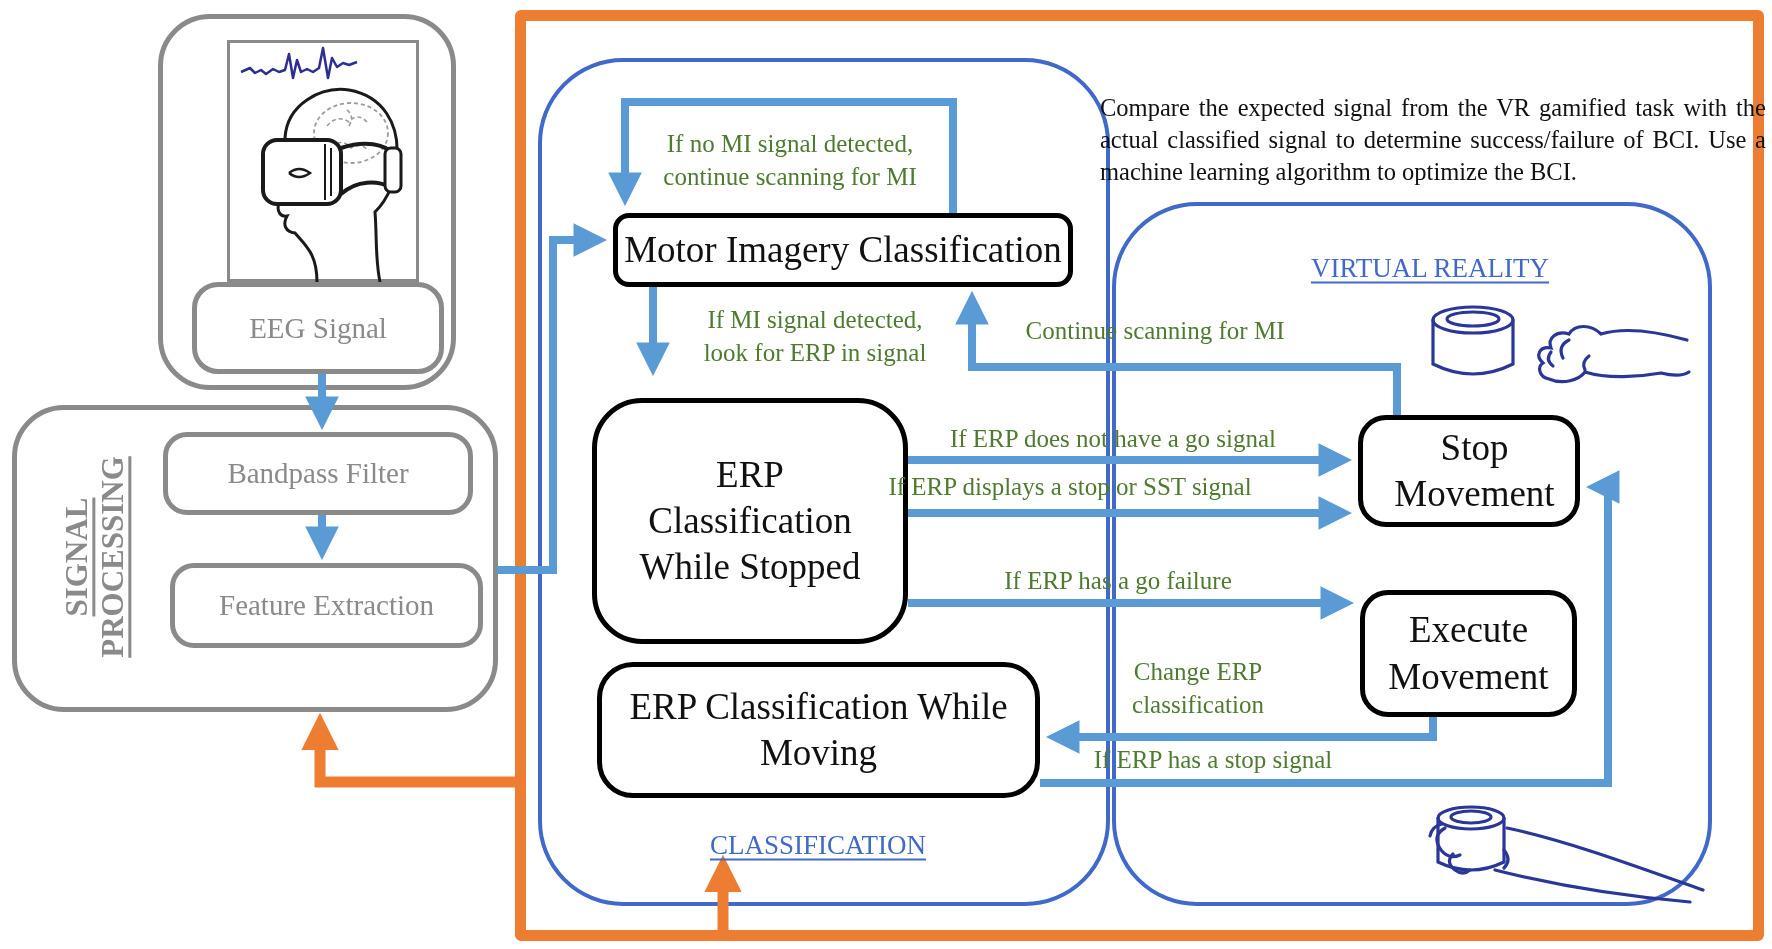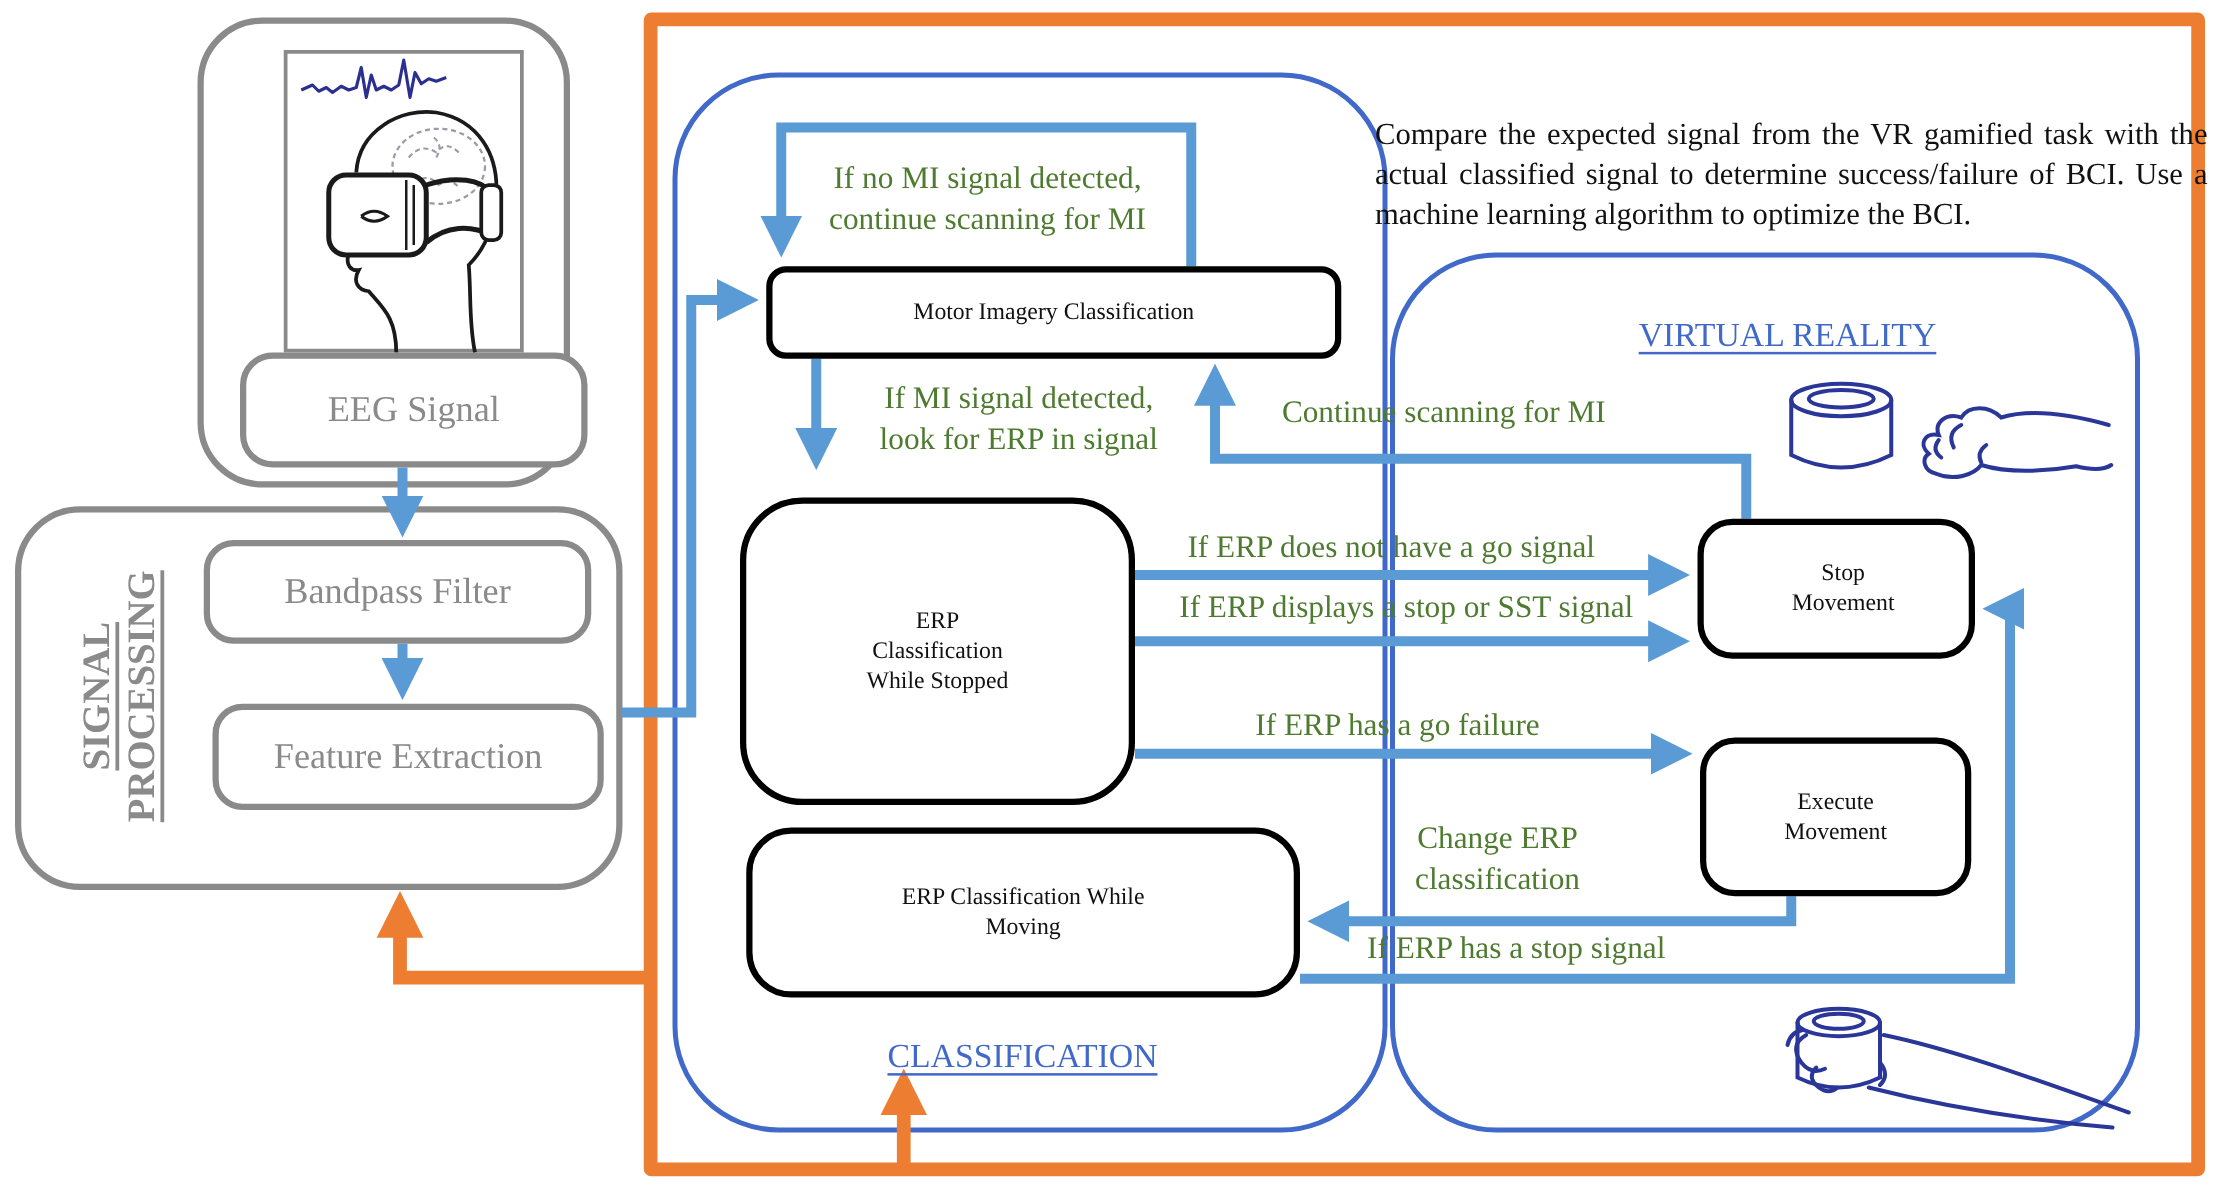--- a/index.html
+++ b/index.html
@@ -7,21 +7,21 @@
     --c-green:#4e7b30; --c-gray:#828282; --c-navy:#2b3798; --c-black:#000000;
   }
   html,body{margin:0;padding:0;background:#fff;}
   #stage{position:relative;width:1772px;height:949px;background:#ffffff;overflow:hidden;
          font-family:"Liberation Serif", serif;}
   .abs{position:absolute;box-sizing:border-box;}
   .outline{background:transparent;}
   .bigbox{border:4px solid var(--c-blue);border-radius:85px;background:transparent;}
   .graybox{border:5px solid #8a8a8a;background:transparent;}
   .nodebox{border:5px solid #000;background:#fff;display:flex;align-items:center;justify-content:center;
-           text-align:center;white-space:pre-line;font-size:19px;color:#111;line-height:1.25;z-index:30;}
+           text-align:center;white-space:pre-line;font-size:37px;color:#111;line-height:1.25;z-index:30;}
   .graynode{border:5px solid #8a8a8a;background:#fff;display:flex;align-items:center;justify-content:center;
            text-align:center;font-size:29px;color:#8a8a8a;z-index:30;}
   .title{font-size:30px;text-decoration:underline;text-underline-offset:5px;white-space:nowrap;z-index:40;}
   .green{color:var(--c-green);font-size:25px;line-height:1.3;text-align:center;white-space:pre-line;z-index:40;}
   .center{transform:translate(-50%,-50%);}
   svg{display:block;}
   #connector-layer{position:absolute;left:0;top:0;z-index:20;}
   .desc{font-size:24.5px;color:#111;text-align:justify;text-align-last:left;line-height:1.3;z-index:40;}
 </style>
 </head>
@@ -88,21 +88,21 @@
 
     <g transform="translate(1395,790)" style="fill:none;stroke:var(--c-navy);stroke-width:3.2;stroke-linecap:round;">
       <ellipse cx="76" cy="28" rx="33" ry="11"></ellipse>
       <ellipse cx="76" cy="27" rx="20" ry="6"></ellipse>
       <path d="M43,28 L43,72 Q76,88 109,72 L109,28"></path>
       <path d="M50,38 q-14,8 -4,22 q8,10 19,5 M58,64 q-8,8 2,16 q8,6 15,0 M47,34 q-10,2 -12,12"></path>
       <path d="M112,38 C170,50 240,76 308,100 M100,80 C155,94 225,106 295,112 M109,60 q8,10 0,18"></path>
     </g>
   </svg>
 
-  <div class="abs graynode" style="left:192px;top:282px;width:278px;height:92px;border-radius:26px;">
+  <div class="abs graynode" style="left:192px;top:282px;width:252px;height:92px;border-radius:26px;">
     <span>EEG Signal</span>
     </div>
   <div class="abs graynode" style="left:163px;top:432px;width:310px;height:83px;border-radius:24px;">
     <span>Bandpass Filter</span>
     </div>
   <div class="abs graynode" style="left:170px;top:563px;width:313px;height:85px;border-radius:24px;">
     <span>Feature Extraction</span>
     </div>
   <div class="abs nodebox" style="left:613px;top:213px;width:460px;height:74px;border-radius:16px;">
     <span>Motor Imagery Classification</span></div>
@@ -127,19 +127,19 @@
 PROCESSING</div>
 
   <div class="abs desc" style="left:1100px;top:92px;width:666px;">Compare the expected signal from the VR gamified task with the actual classified signal to determine success/failure of BCI. Use a machine learning algorithm to optimize the BCI.</div>
 
   <div class="abs green center" style="left:790px;top:148px;margin-top:12px;">If no MI signal detected,
 continue scanning for MI</div>
   <div class="abs green center" style="left:815px;top:336px;">If MI signal detected,
 look for ERP in signal</div>
   <div class="abs green center" style="left:1155px;top:331px;white-space:nowrap;">Continue scanning for MI</div>
   <div class="abs green center" style="left:1113px;top:439px;white-space:nowrap;">If ERP does not have a go signal</div>
-  <div class="abs green center" style="left:1125px;top:487px;white-space:nowrap;">If ERP displays a stop or SST signal</div>
+  <div class="abs green center" style="left:1070px;top:487px;white-space:nowrap;">If ERP displays a stop or SST signal</div>
   <div class="abs green center" style="left:1118px;top:581px;white-space:nowrap;">If ERP has a go failure</div>
   <div class="abs green center" style="left:1198px;top:688px;">Change ERP
 classification</div>
   <div class="abs green center" style="left:1213px;top:760px;white-space:nowrap;">If ERP has a stop signal</div>
 
 </div>
 
 </body></html>

